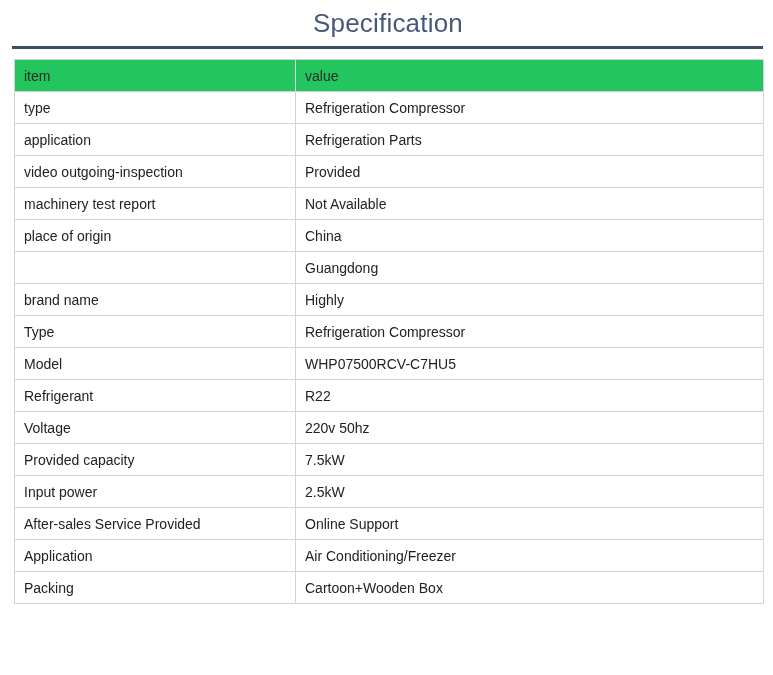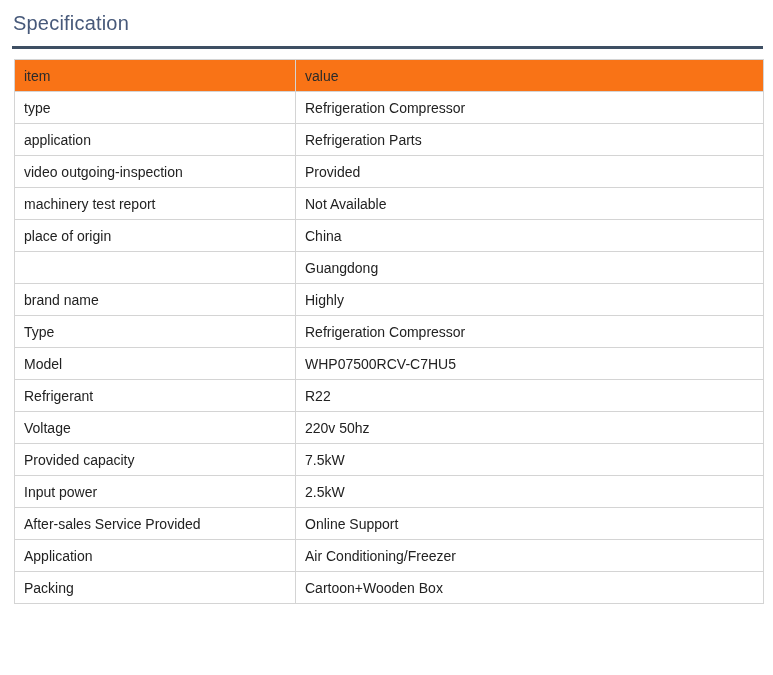--- a/index.html
+++ b/index.html
@@ -11,25 +11,26 @@
   }
   .page {
     width: 773px;
     height: 675px;
     background: #ffffff;
     padding: 4px 10px 0 12px;
   }
   .title {
     margin: 0;
     padding: 2px 0 0 1px;
-    font-size: 20px;
+    font-size: 26px;
     font-weight: 500;
     line-height: 34px;
     color: #47597a;
     letter-spacing: 0.2px;
+    text-align: center;
   }
   .title-rule {
     height: 0;
     border-top: 3px solid #3e4f63;
     margin-top: 6px;
   }
   .spec-table {
     width: 749px;
     margin-top: 10px;
     margin-left: 2px;
@@ -43,21 +44,21 @@
     border: 1px solid #d4d4d4;
     height: 32px;
     padding: 0 8px 0 9px;
     text-align: left;
     vertical-align: middle;
     font-weight: 400;
     white-space: nowrap;
     overflow: hidden;
   }
   .spec-table th {
-    background: #f97316;
+    background: #22c55e;
     color: #2b2b2b;
     margin-top: 20px;
   }
   .spec-table .col-item { width: 281px; }
   .spec-table .col-value { width: 468px; }
 </style>
 </head>
 <body>
 
 <div class="page">

